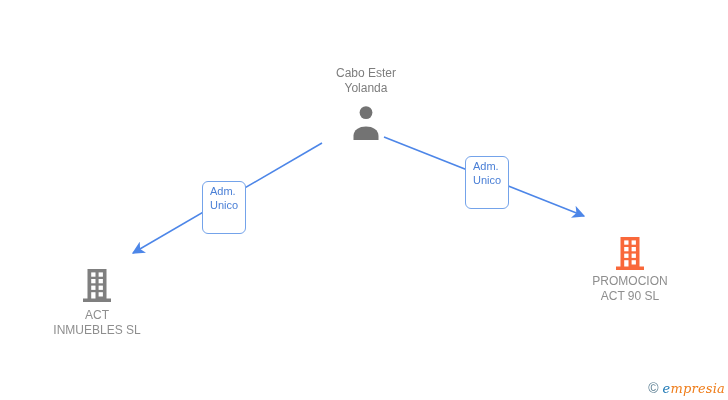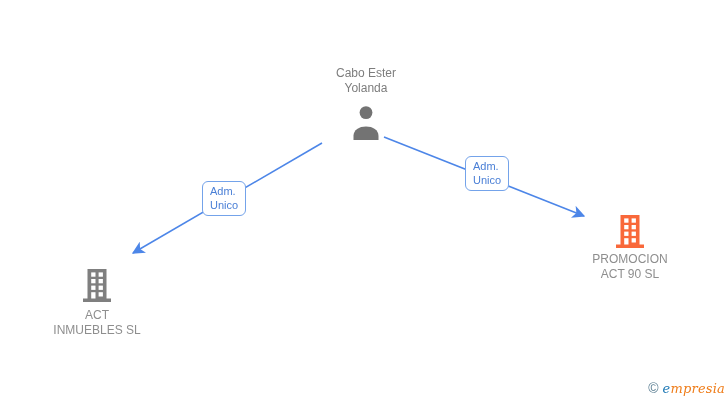--- a/index.html
+++ b/index.html
@@ -28,35 +28,35 @@
   .node-label {
     white-space: pre-line;
     text-align: center;
     font-size: 12px;
     line-height: 15px;
   }
   .person-node  { left: 296px; top: 66px;  width: 140px; }
   .person-label { color: #7d7d7d; }
   .person-icon  { margin-top: 9px; }
   .company-node-left  { left: 27px;  top: 269px; width: 140px; }
-  .company-node-right { left: 560px; top: 215px; width: 140px; align-items: center; }
+  .company-node-right { left: 560px; top: 237px; width: 140px; align-items: center; }
   .company-label { color: #8e8e8e; }
   .company-node-left  .node-label { margin-top: 6px; }
   .company-node-right .node-label { margin-top: 4px; }
   .edge-label {
     position: absolute;
     z-index: 2;
     white-space: pre-line;
     font-size: 11px;
     line-height: 14px;
     color: #4a7fd6;
     background: #ffffff;
     border: 1.5px solid #74a3ea;
     border-radius: 6px;
-    padding: 2px 7px 3px 7px;
+    padding: 2px 7px 21px 7px;
   }
   .edge-label-left  { left: 202px; top: 181px; }
   .edge-label-right { left: 465px; top: 156px; }
   .logo {
     position: absolute;
     right: 3px;
     bottom: 4px;
     z-index: 2;
     display: flex;
     align-items: baseline;

